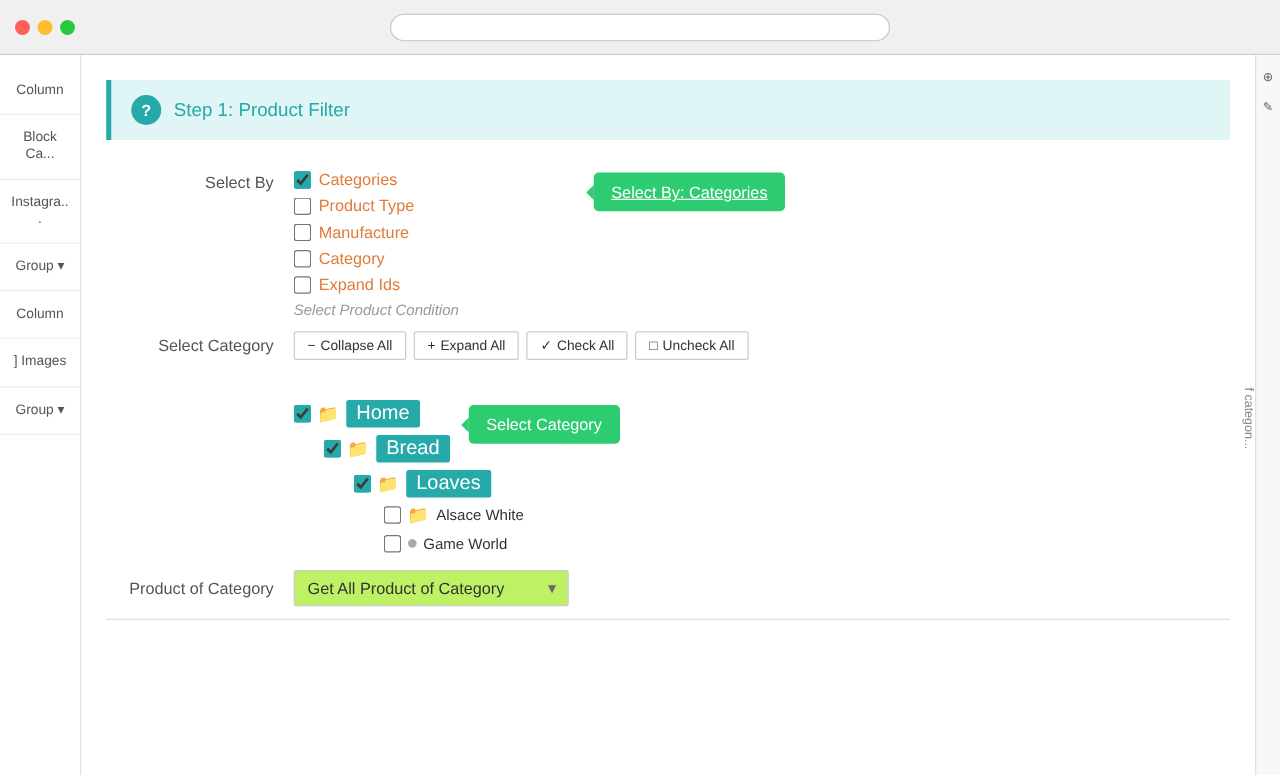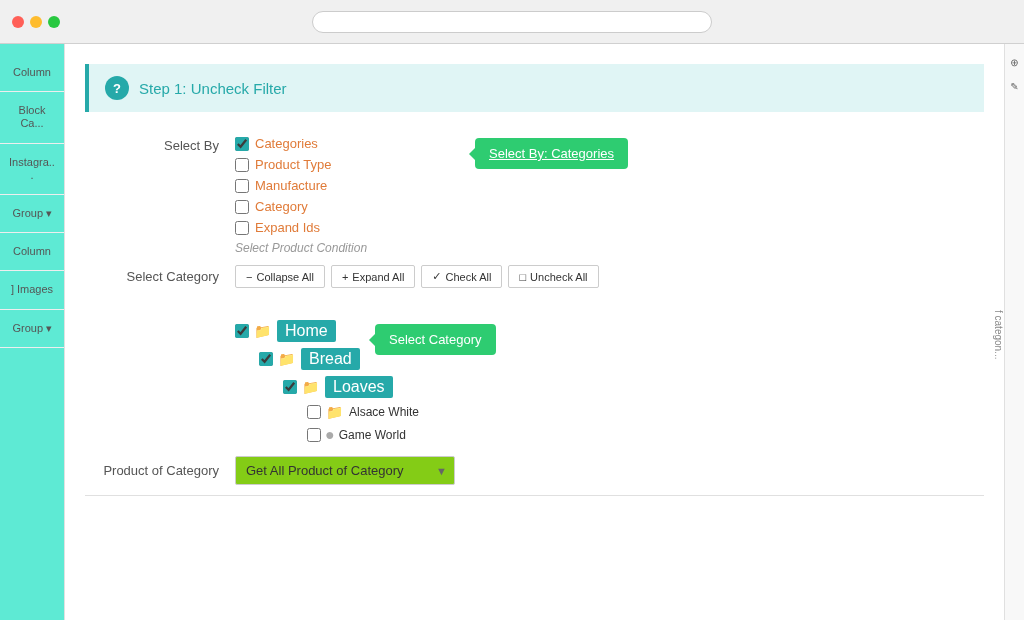--- a/index.html
+++ b/index.html
@@ -47,21 +47,21 @@
 
     
     .main-layout {
       display: flex;
       height: calc(620px - 44px);
     }
 
     
     .sidebar {
       width: 65px;
-      background: #5eead4;
+      background: #ffffff;
       border-right: 1px solid #e0e0e0;
       display: flex;
       flex-direction: column;
       padding-top: 10px;
     }
     .sidebar-item {
       padding: 12px 8px;
       font-size: 11px;
       color: #555;
       text-align: center;
@@ -296,21 +296,21 @@
       padding-right: 16px;
       font-size: 13px;
       color: #555;
       flex-shrink: 0;
     }
     .product-of-cat-select {
       border: 1px solid #ccc;
       padding: 6px 30px 6px 10px;
       font-size: 13px;
       border-radius: 2px;
-      background: #84cc16;
+      background: #bef264;
       color: #333;
       appearance: none;
       cursor: pointer;
       min-width: 200px;
     }
     .select-wrapper {
       position: relative;
       display: inline-block;
     }
     .select-arrow {
@@ -358,21 +358,21 @@
     <div class="sidebar-item">] Images</div>
     <div class="sidebar-item">Group ▾</div>
   </div>
 
   <div class="content-area">
 
     <div class="step-header">
       <div class="step-icon">
         <span>?</span>
       </div>
-      <span class="step-title">Step 1: Uncheck Filter</span>
+      <span class="step-title">Step 1: Product Filter</span>
     </div>
 
     <div class="select-by-section">
       <div class="form-row">
         <div class="form-label">Select By</div>
         <div class="form-controls">
           <div class="checkbox-row">
             <input type="checkbox" checked="" style="">
             <label class="checkbox-label">Categories</label>
           </div>

